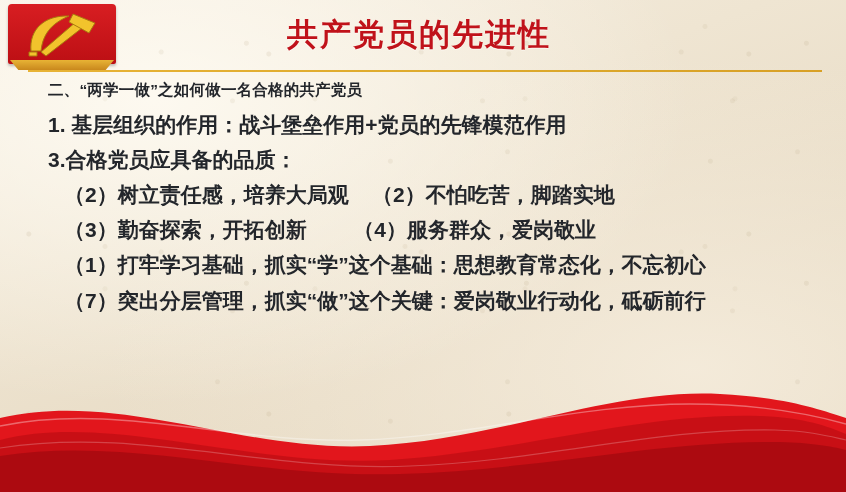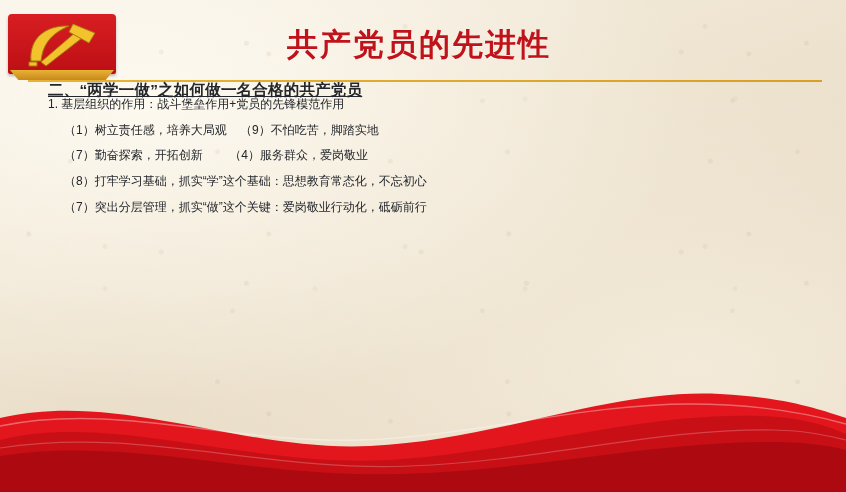--- a/index.html
+++ b/index.html
@@ -39,21 +39,20 @@
       radial-gradient(circle at 75% 66%, rgba(170,150,115,0.12) 0 2px, transparent 3px),
       radial-gradient(circle at 93% 48%, rgba(175,155,120,0.12) 0 2px, transparent 3px);
     background-size: 240px 180px, 300px 220px, 260px 200px, 280px 240px, 320px 260px, 210px 190px, 290px 230px, 250px 210px;
     opacity: 0.9;
   }
   
   .header {
     position: absolute;
     top: 0; left: 0; right: 8px;
     height: 74px;
-    margin-top: 10px;
   }
   .title {
     position: absolute;
     left: 0; right: 0;
     top: 14px;
     text-align: center;
     font-size: 31px;
     font-weight: bold;
     letter-spacing: 2px;
     color: #c0121a;
@@ -99,33 +98,33 @@
   }
   
   .content {
     position: absolute;
     left: 48px;
     top: 82px;
     right: 24px;
   }
   .line {
     color: #23262b;
-    font-size: 12px;
+    font-size: 21px;
     line-height: 1.05;
     margin-bottom: 13px;
     white-space: pre;
+    font-weight: bold;
   }
   .line.bold {
     font-weight: bold;
     font-size: 15.5px;
     letter-spacing: 0.2px;
   }
   .line.heading {
-    margin-bottom: 0;
-    text-decoration: underline;
+    margin-bottom: 16px;
   }
   .line.sub {
     padding-left: 16px;
   }
   
   .footer {
     position: absolute;
     left: 0; right: 0; bottom: 0;
     height: 110px;
     overflow: hidden;
@@ -156,23 +155,24 @@
       </svg>
     </div>
 
     <div class="title">共产党员的先进性</div>
     <div class="title-rule"></div>
   </div>
 
   <div class="content">
     <div class="line bold heading">二、“两学一做”之如何做一名合格的共产党员</div>
     <div class="line">1. 基层组织的作用：战斗堡垒作用+党员的先锋模范作用</div>
-    <div class="line sub">（1）树立责任感，培养大局观    （9）不怕吃苦，脚踏实地</div>
-    <div class="line sub">（7）勤奋探索，开拓创新        （4）服务群众，爱岗敬业</div>
-    <div class="line sub">（8）打牢学习基础，抓实“学”这个基础：思想教育常态化，不忘初心</div>
+    <div class="line">3.合格党员应具备的品质：</div>
+    <div class="line sub">（2）树立责任感，培养大局观    （2）不怕吃苦，脚踏实地</div>
+    <div class="line sub">（3）勤奋探索，开拓创新        （4）服务群众，爱岗敬业</div>
+    <div class="line sub">（1）打牢学习基础，抓实“学”这个基础：思想教育常态化，不忘初心</div>
     <div class="line sub">（7）突出分层管理，抓实“做”这个关键：爱岗敬业行动化，砥砺前行</div>
   </div>
 
   <div class="footer">
     <svg width="846" height="110" viewBox="0 0 846 110" preserveAspectRatio="none">
       <path d="M0,36 C120,8 240,70 370,64 C500,58 610,6 720,12 C790,16 820,28 846,36 L846,110 L0,110 Z" fill="#e2161c"></path>
       <path d="M0,58 C110,30 250,86 390,78 C520,70 640,30 760,34 C806,36 826,44 846,52 L846,110 L0,110 Z" fill="#c50f15" opacity="0.92"></path>
       <path d="M0,74 C130,54 250,96 400,92 C540,88 660,58 780,60 C812,61 830,64 846,68 L846,110 L0,110 Z" fill="#a80a10" opacity="0.9"></path>
       <path d="M0,44 C120,20 230,62 360,58 C470,55 580,22 690,22 C760,22 810,32 846,42" fill="none" stroke="#ffffff" stroke-opacity="0.35" stroke-width="1.4"></path>
       <path d="M0,66 C140,44 260,90 410,84 C545,79 655,46 775,48 C810,49 828,54 846,58" fill="none" stroke="#ffffff" stroke-opacity="0.22" stroke-width="1.2"></path>

